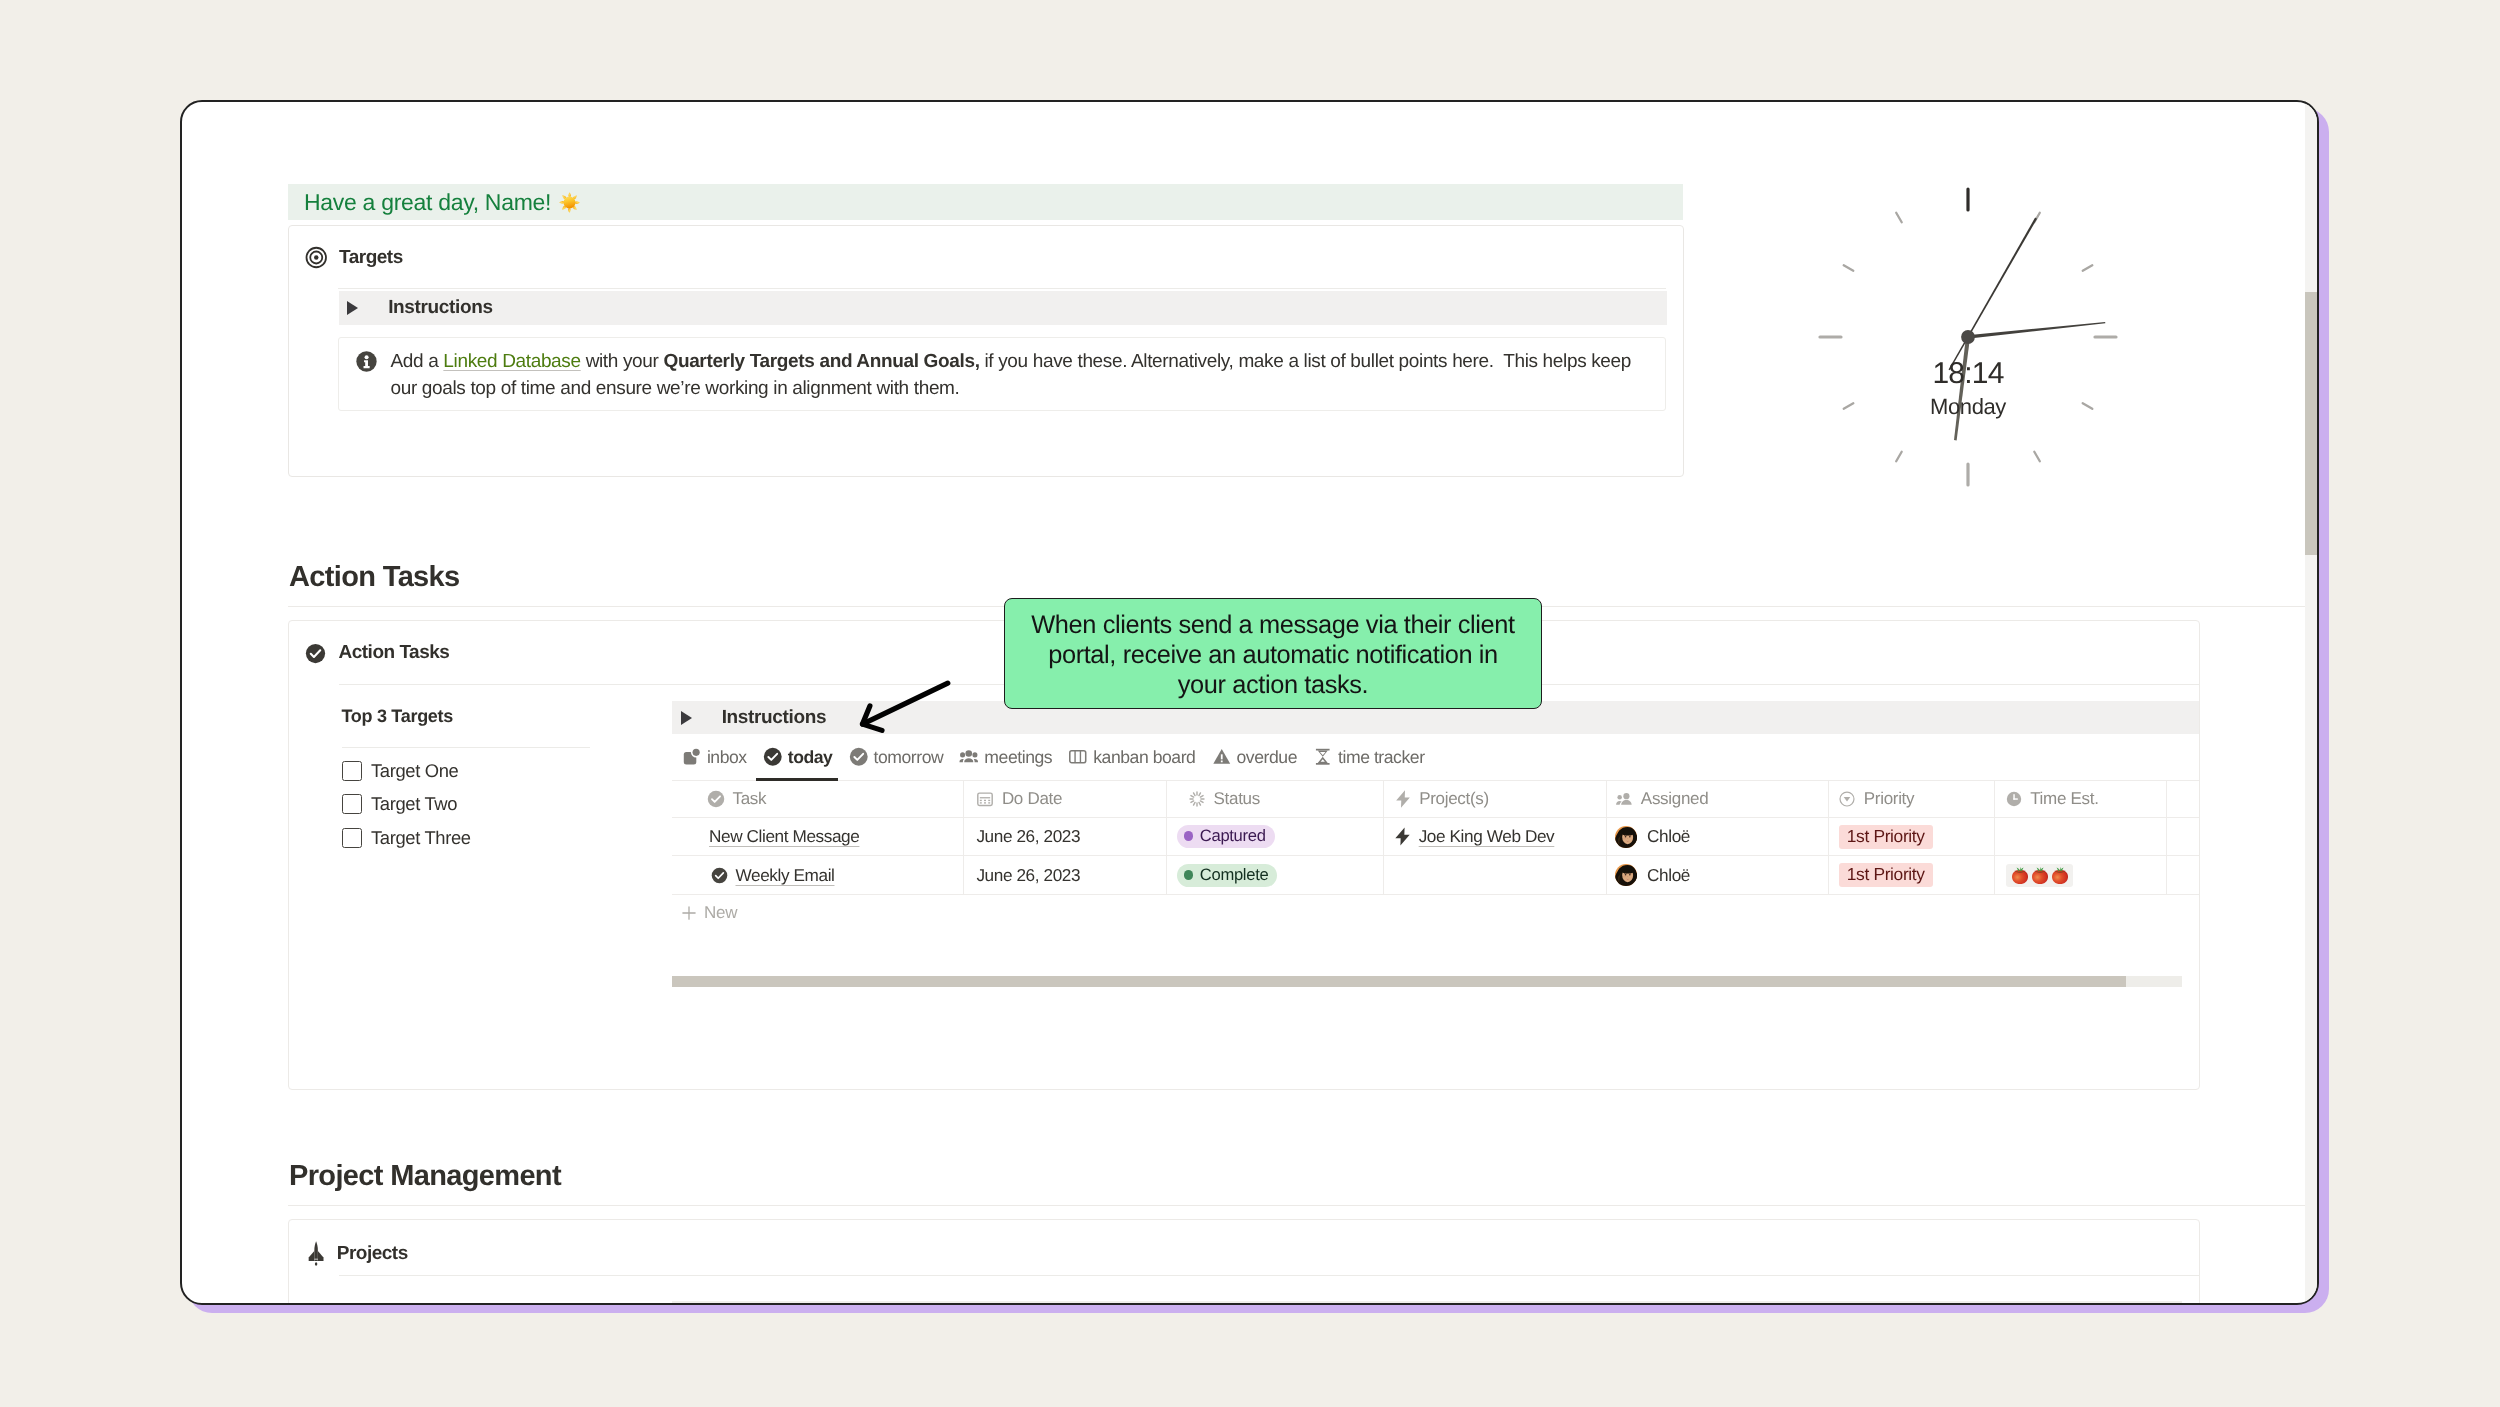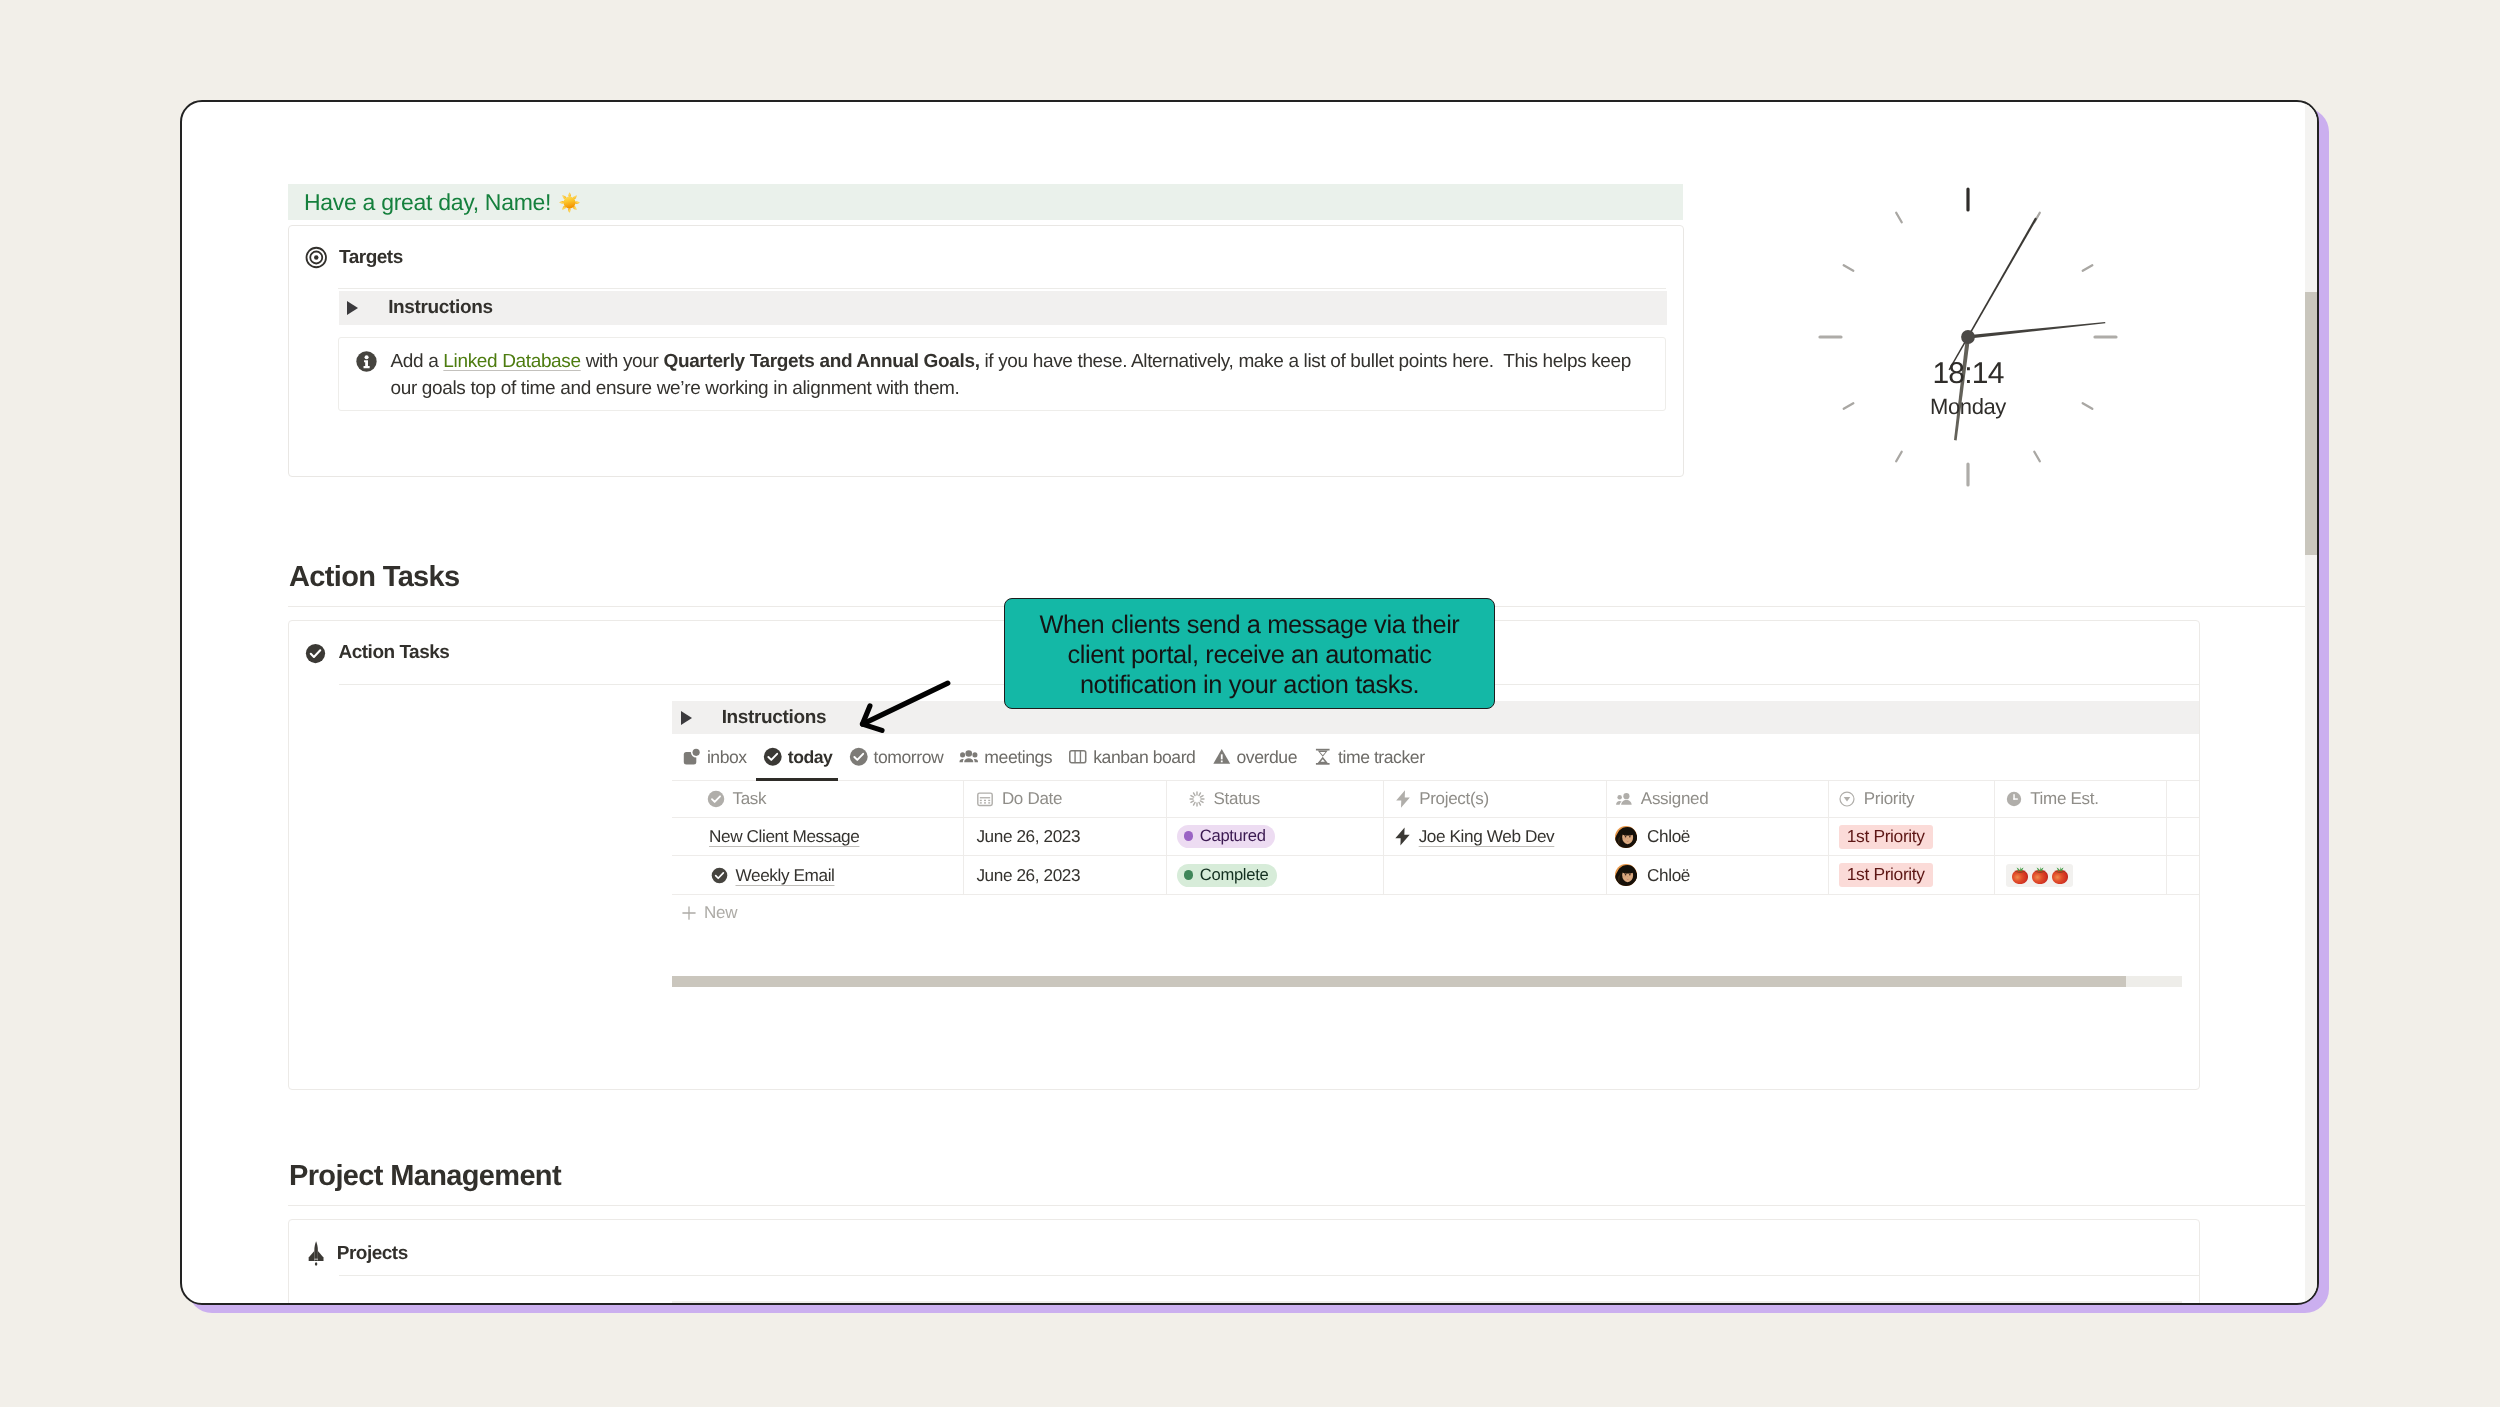--- a/index.html
+++ b/index.html
@@ -122,22 +122,22 @@
   .hscroll-thumb{position:absolute;height:11px;background:#cac6bd;}
 
   
   .pj-card{position:absolute;left:106px;top:1117px;width:1912px;height:200px;
             border:1px solid #eceae7;border-radius:4px;box-sizing:border-box;background:#fff;}
 
   
   .clock{position:absolute;left:1598.3px;top:47.1px;width:376px;height:376px;}
 
   
-  .tooltip{position:absolute;left:1004px;top:597.5px;width:491px;height:111px;
-            background:#14b8a6;border:1.9px solid #1d1d1d;border-radius:8px;
+  .tooltip{position:absolute;left:1004px;top:597.5px;width:538px;height:111px;
+            background:#86efac;border:1.9px solid #1d1d1d;border-radius:8px;
             box-sizing:border-box;padding:11px 18px 0 18px;text-align:center;
             font-size:25.4px;color:#141414;line-height:30px;letter-spacing:-0.4px;}
   .arrow{position:absolute;left:853px;top:674px;width:105px;height:70px;}
 
   
   .vscroll-track{position:absolute;right:0;top:0;bottom:0;width:12px;background:#f4f3f1;}
   .vscroll-thumb{position:absolute;right:0px;width:12px;background:#c9c6bd;}
 </style>
 </head>
 <body>
@@ -224,20 +224,38 @@
     <div class="at-card">
       <div class="at-head">
         <svg class="ico" viewBox="0 0 24 24">
           <circle cx="12" cy="12" r="11" fill="#3b3935"></circle>
           <path d="M6.6 12.3l3.6 3.6 7.2-7.5" fill="none" stroke="#fff" stroke-width="2.4" stroke-linecap="round" stroke-linejoin="round"></path>
         </svg>
         <span class="card-title">Action Tasks</span>
       </div>
       <div class="at-rule"></div>
 
+      <div class="col-left">
+        <div class="sub-title">Top 3 Targets</div>
+        <div class="sub-rule"></div>
+        <div id="todo-list">
+            <div class="todo">
+              <span class="box"></span>
+              <span>Target One</span>
+            </div>
+            <div class="todo">
+              <span class="box"></span>
+              <span>Target Two</span>
+            </div>
+            <div class="todo">
+              <span class="box"></span>
+              <span>Target Three</span>
+            </div>
+          </div>
+      </div>
 
       <div class="col-right">
         <div class="instr-bar2">
           <span class="tri"></span>
           <span class="instr-label">Instructions</span>
         </div>
         <div class="tabs" id="tabs">
             <div class="tab">
               <svg class="tico" viewBox="0 0 24 24">
                 <defs>

